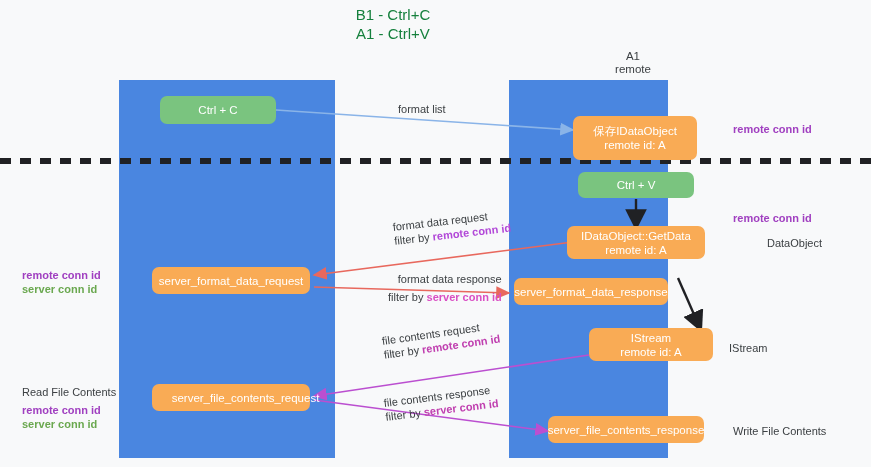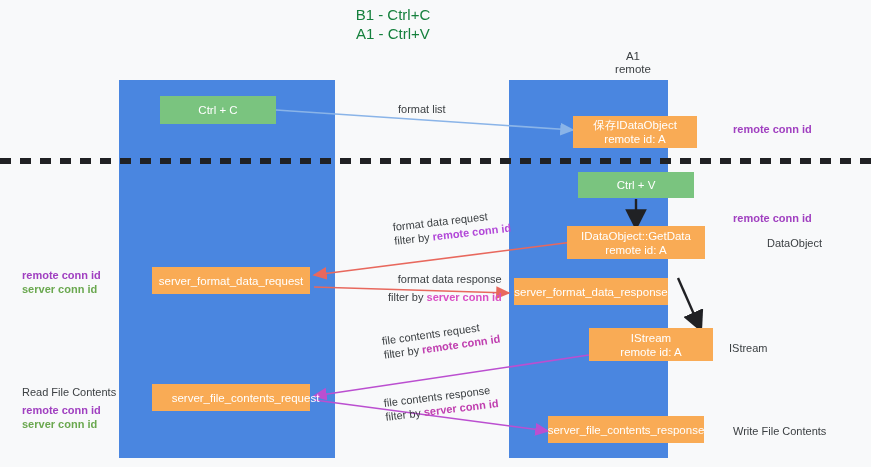--- a/index.html
+++ b/index.html
@@ -58,20 +58,21 @@
     box-sizing: border-box;
     display: flex;
     flex-direction: column;
     align-items: center;
     justify-content: center;
     color: #ffffff;
     font-size: 11.5px;
     line-height: 14px;
     text-align: center;
     white-space: pre-line;
+    border-radius: 7px;
   }
   .node.green { background: #7ac47f; }
   .node.orange { background: #f9ab55; }
 
   .side-label {
     position: absolute;
     font-size: 11px;
     line-height: 14px;
     white-space: pre-line;
   }
@@ -135,21 +136,21 @@
   </svg>
 
   <div class="title">B1 - Ctrl+C
 A1 - Ctrl+V</div>
 
   <div class="col-header" style="left:556px; top:50px; width:154px;">A1
 remote</div>
 
   <div class="node green" style="left:160px; top:96px; width:116px; height:28px;">Ctrl + C</div>
 
-  <div class="node orange" style="left:573px; top:116px; width:124px; height:32px;">保存IDataObject
+  <div class="node orange" style="left:573px; top:116px; width:124px; height:44px;">保存IDataObject
 remote id: A</div>
 
   <div class="node green" style="left:578px; top:172px; width:116px; height:26px;">Ctrl + V</div>
 
   <div class="node orange" style="left:567px; top:226px; width:138px; height:33px;">IDataObject::GetData
 remote id: A</div>
 
   <div class="node orange" style="left:152px; top:267px; width:158px; height:27px;">server_format_data_request</div>
 
   <div class="node orange" style="left:514px; top:278px; width:154px; height:27px;">server_format_data_response</div>

